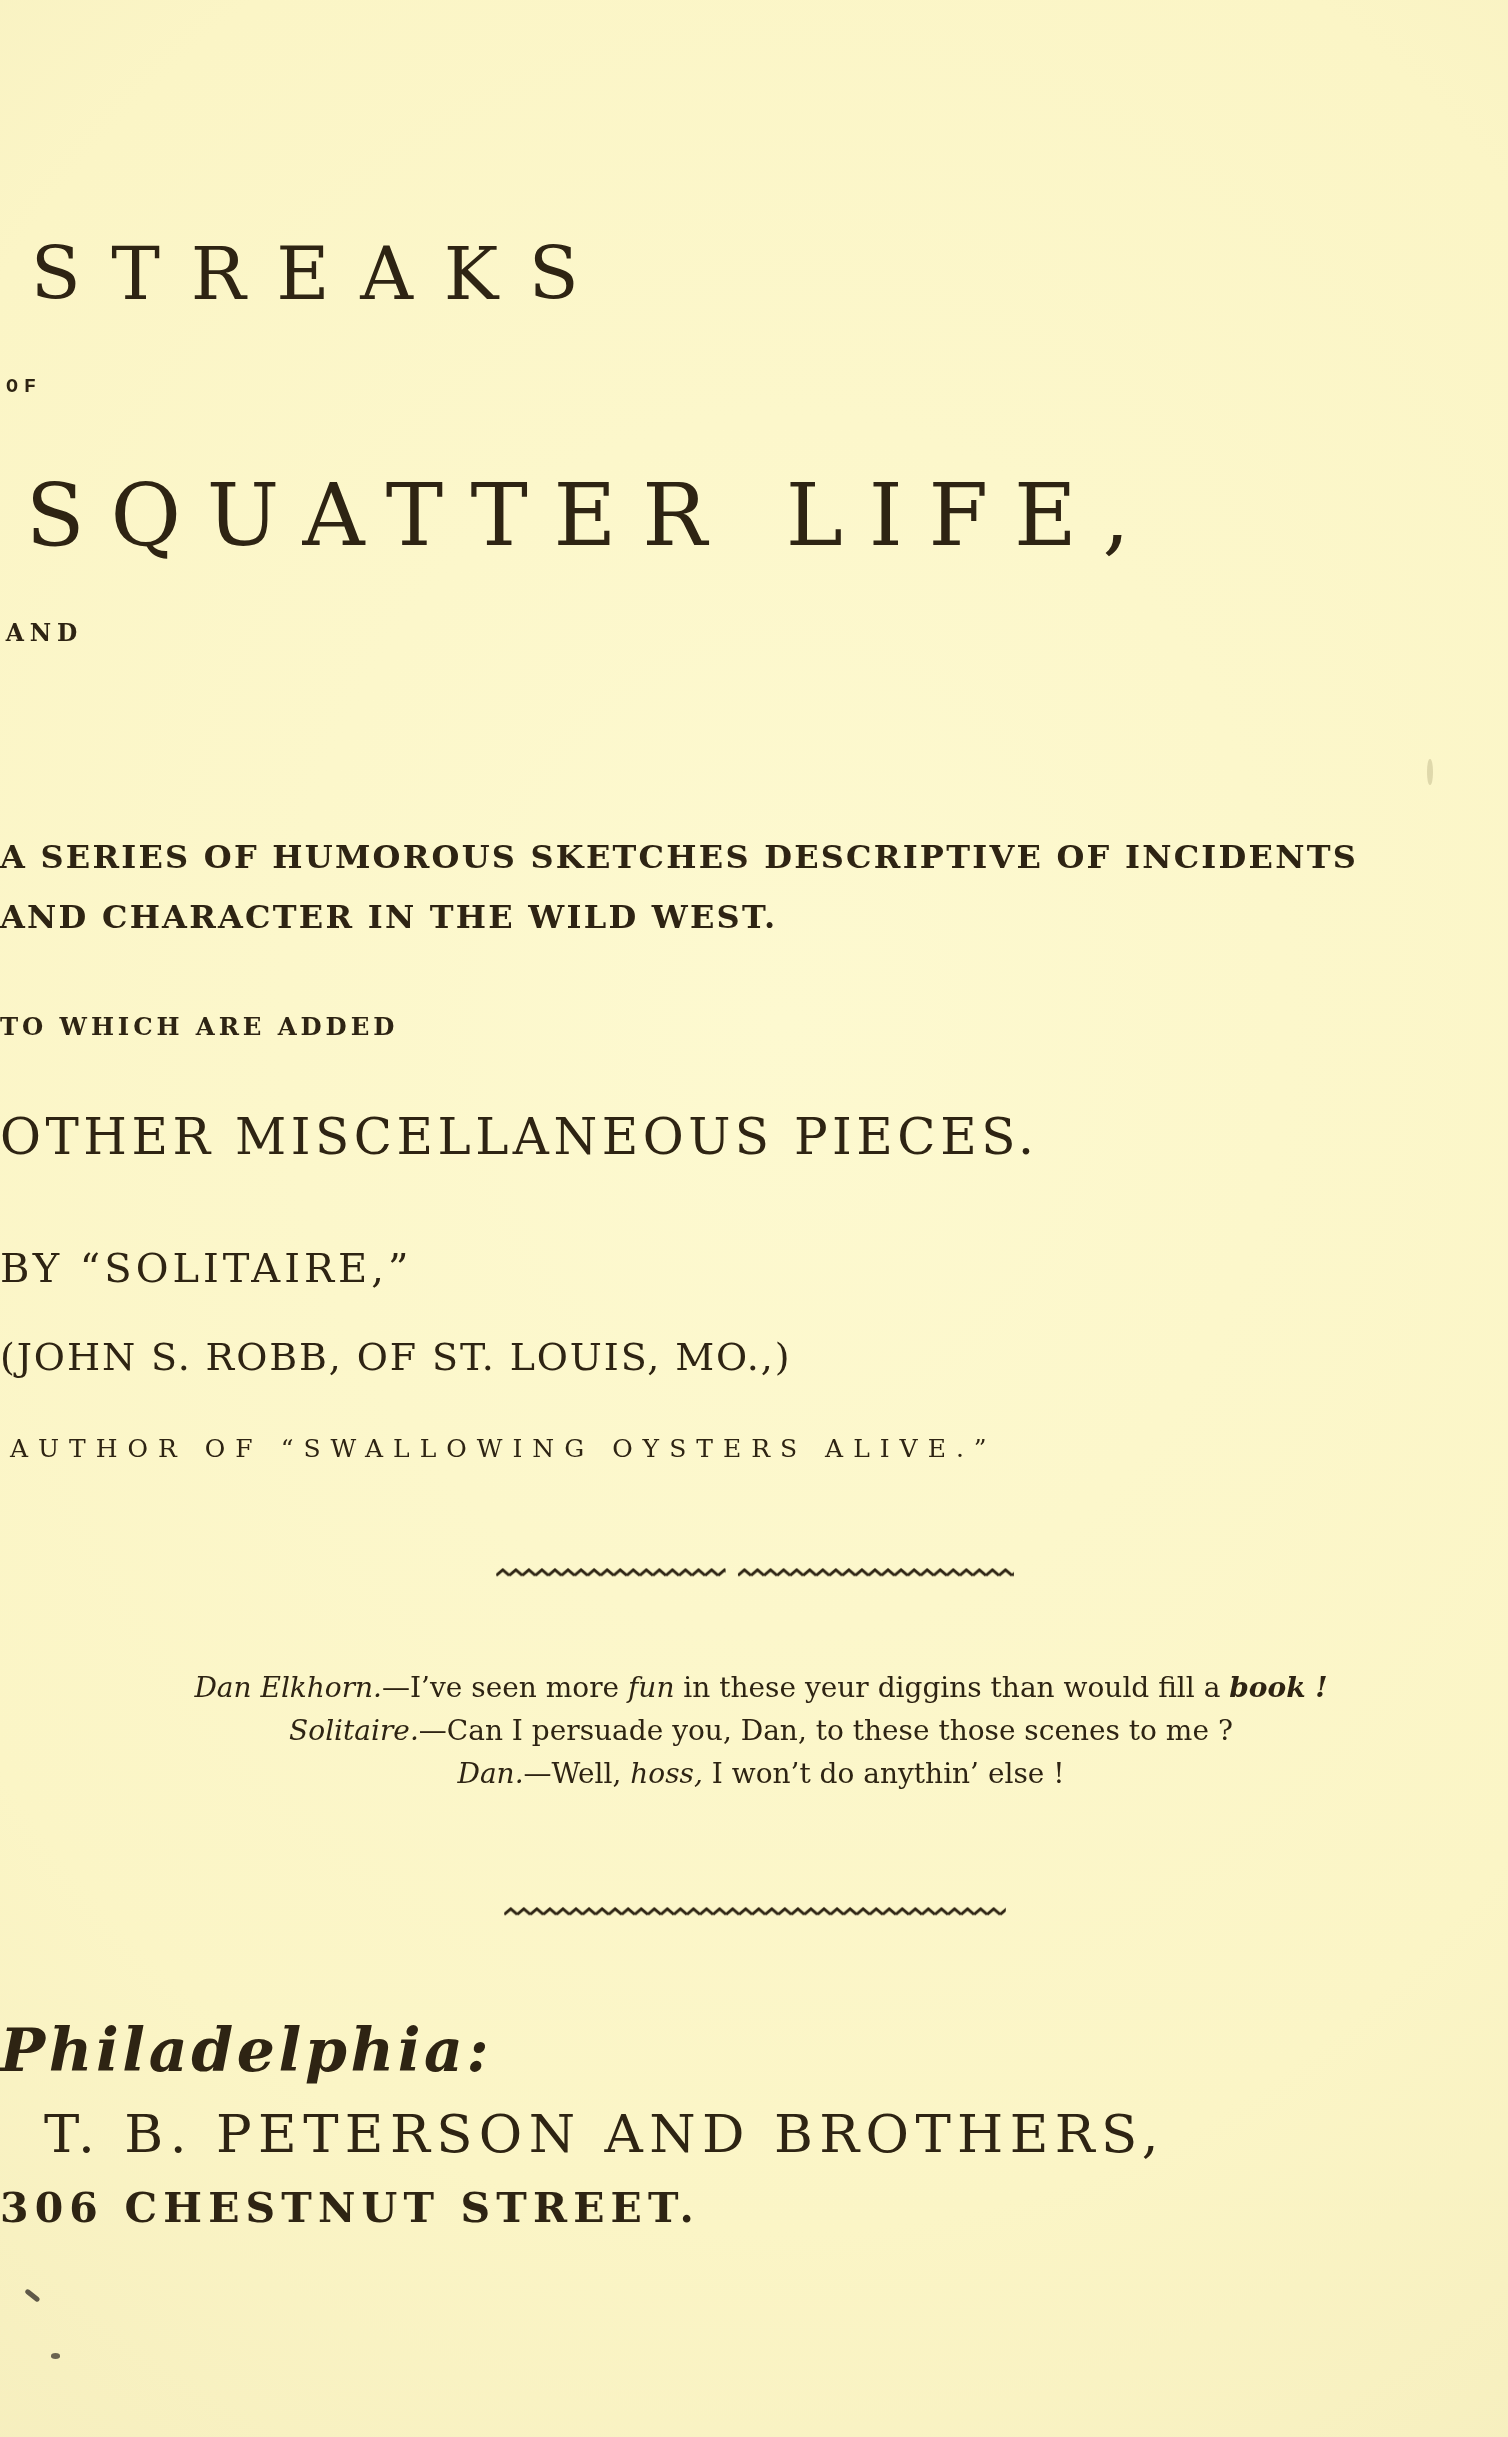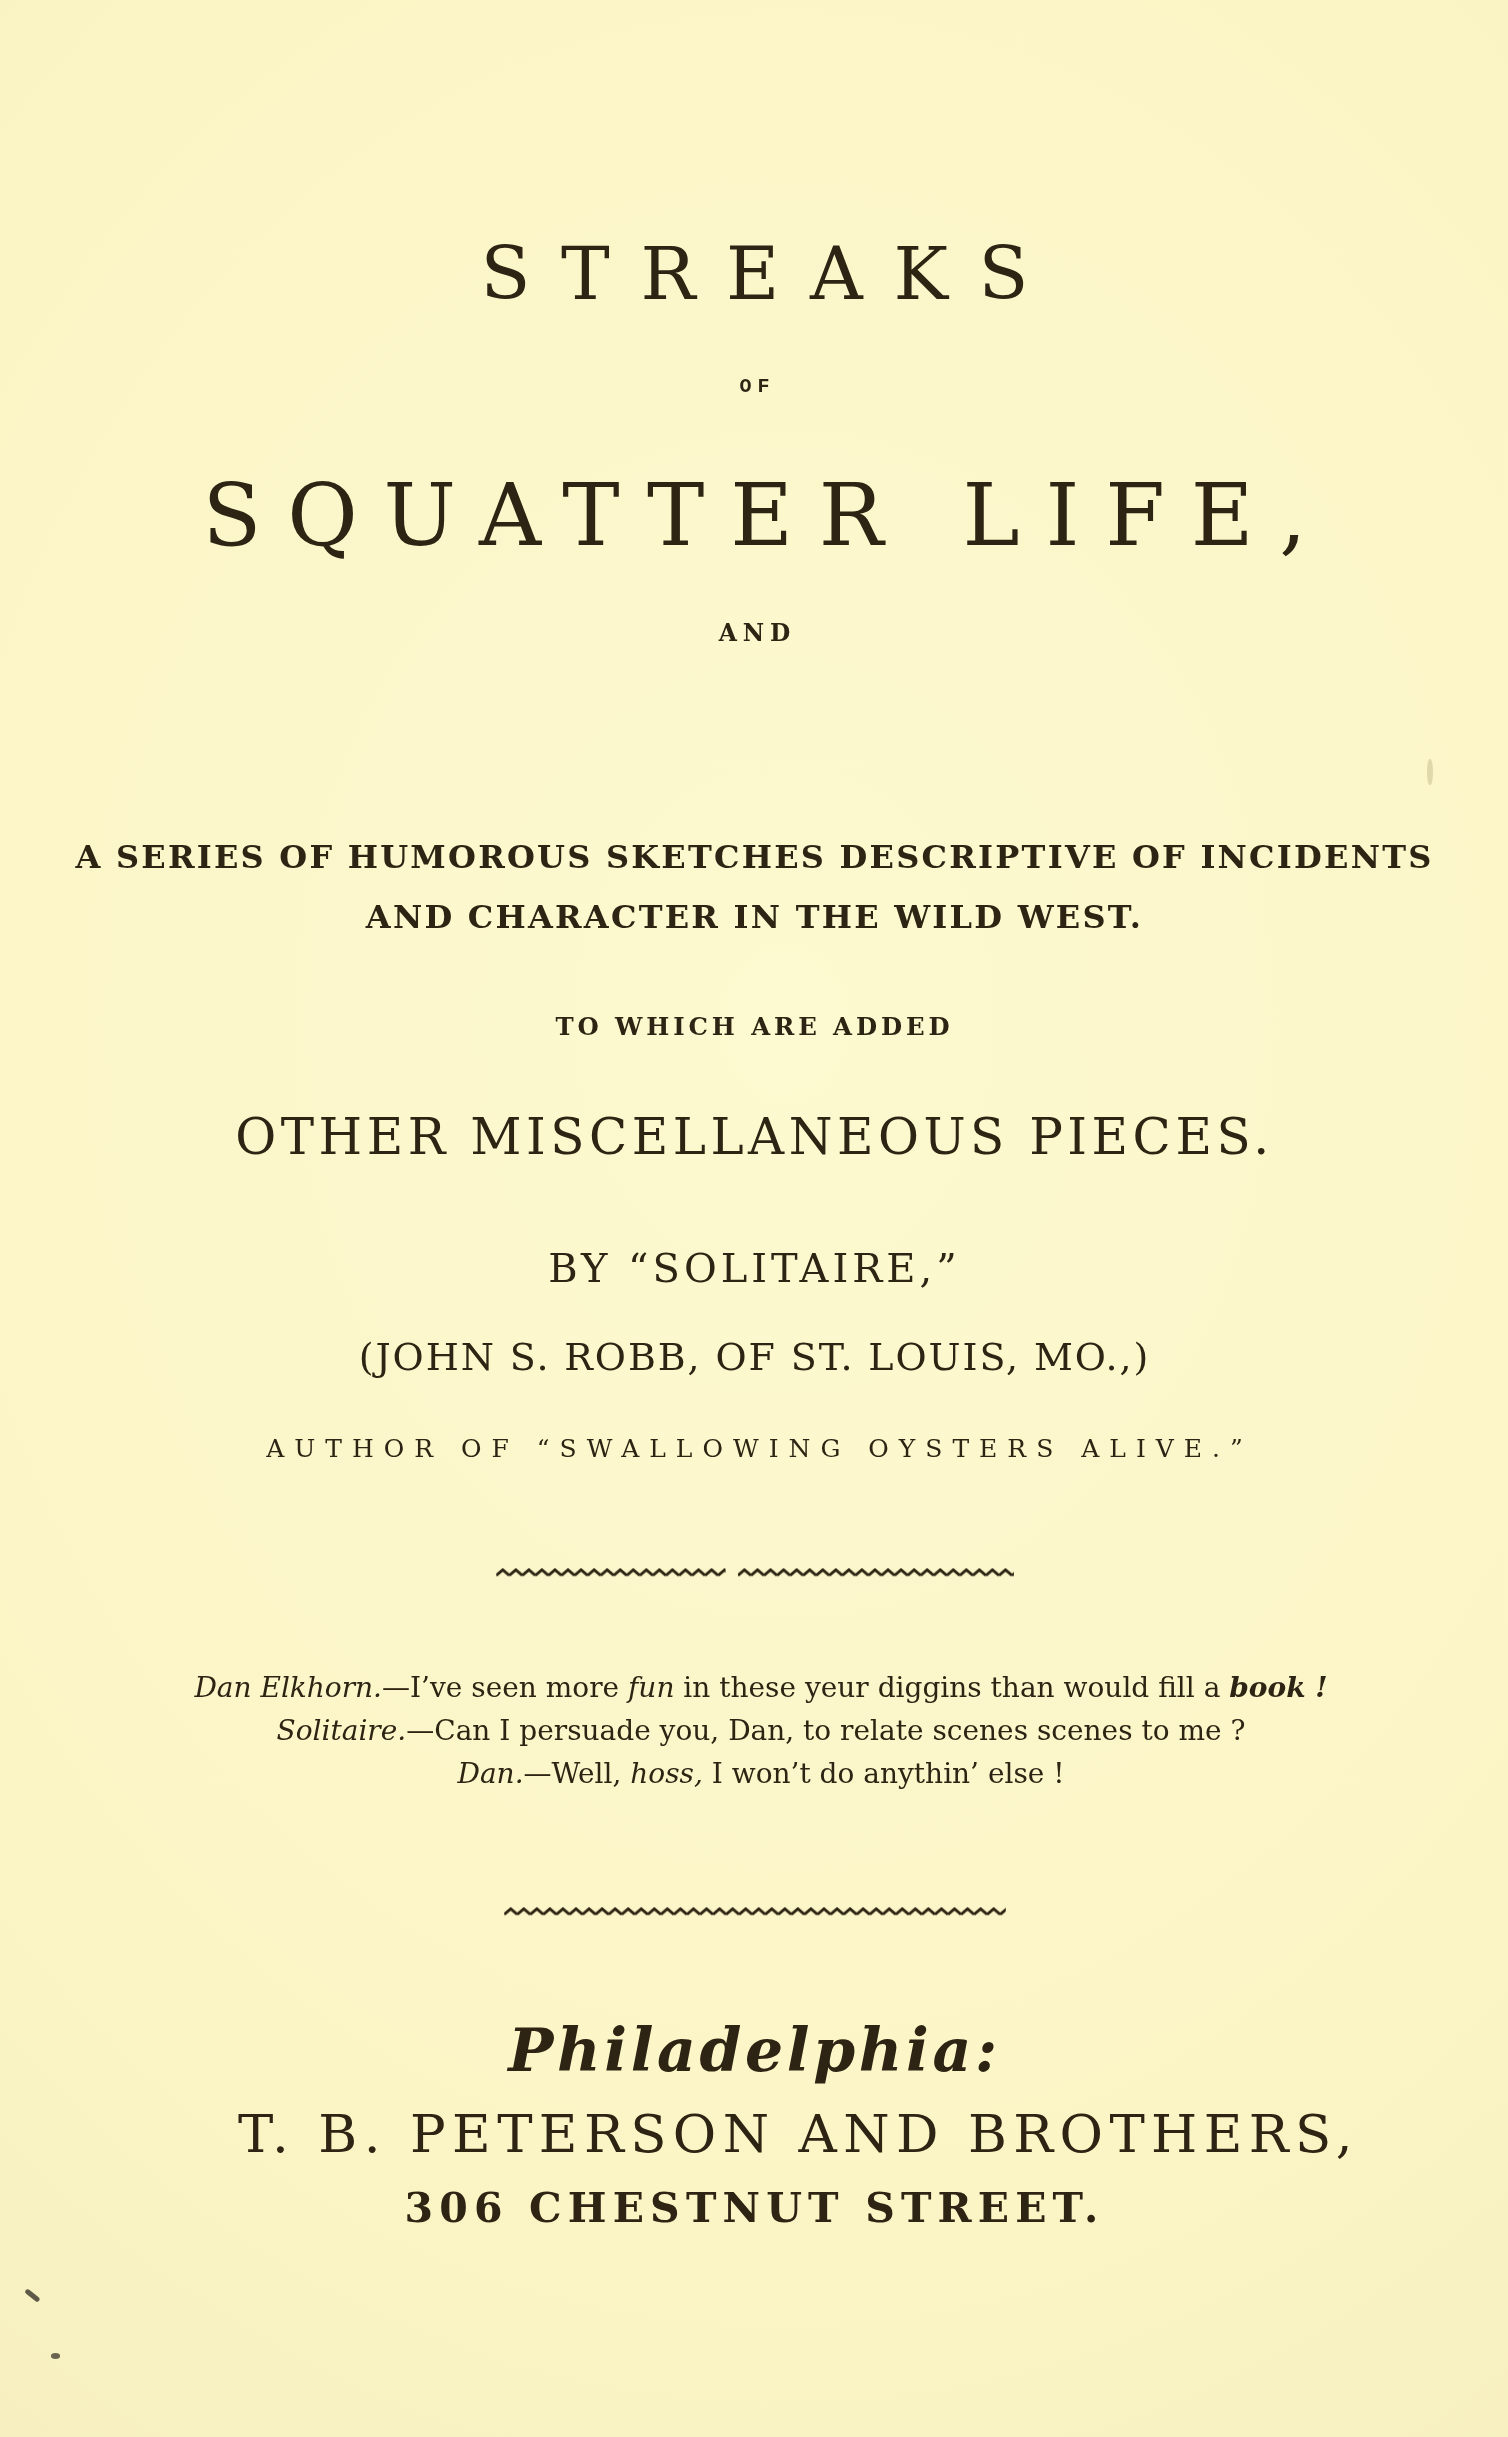--- a/index.html
+++ b/index.html
@@ -8,21 +8,21 @@
     width:1509px;height:2438px;
     margin:0 auto;
     overflow:hidden;
     font-family:"DejaVu Serif", serif;
     color:#2e2413;
     background:
       radial-gradient(ellipse 120% 90% at 52% 42%, #fdf9d0 0%, #fbf5c6 55%, #f4ecbb 88%, #ece3b0 100%);
   }
   .line{
     position:absolute;left:0;width:100%;
-    text-align:center;white-space:nowrap;
+    white-space:nowrap;
     -webkit-font-smoothing:antialiased;
   }
   .title-main   {top:231px;font-size:73px;letter-spacing:0.42em;text-indent:0.42em;}
   .conn-of      {top:375px;font-size:20px;font-weight:bold;letter-spacing:0.30em;text-indent:0.30em;font-family:Liberation Mono, monospace;}
   .title-line2  {top:465px;font-size:86px;letter-spacing:0.30em;text-indent:0.30em;}
   .conn-and     {top:619px;font-size:23.4px;font-weight:bold;letter-spacing:0.25em;text-indent:0.25em;}
   .title-line3  {top:694px;font-size:62px;letter-spacing:0.26em;text-indent:0.26em;}
   .subtitle1    {top:838px;font-size:32px;font-weight:bold;letter-spacing:0.07em;}
   .subtitle2    {top:898px;font-size:32px;font-weight:bold;letter-spacing:0.07em;}
   .added-note   {top:1012px;font-size:24.4px;font-weight:bold;letter-spacing:0.16em;}
@@ -96,21 +96,21 @@
           <pattern id="zz2" width="14" height="12" patternUnits="userSpaceOnUse">
         <path d="M0 9 L7 3 L14 9" fill="none" stroke="#2e2413" stroke-width="3"></path>
       </pattern>
         </defs>
       <rect width="296" height="12" fill="url(#zz2)"></rect>
     </svg>
   </div>
 
   <div class="epigraph">
     <p><span class="it">Dan Elkhorn.</span><span>—I’ve seen more </span><span class="it">fun</span><span> in these yeur diggins than would fill a </span><span class="bi">book !</span></p>
-    <p><span class="it">Solitaire.</span><span>—Can I persuade you, Dan, to relate scenes scenes to me ?</span></p>
+    <p><span class="it">Solitaire.</span><span>—Can I persuade you, Dan, to these those scenes to me ?</span></p>
     <p><span class="it">Dan.</span><span>—Well, </span><span class="it">hoss,</span><span> I won’t do anythin’ else !</span></p>
   </div>
 
   <div class="divider divider-2">
     <svg width="504" height="11.2" viewBox="0 0 538 12">
       <defs>
           <pattern id="zz3" width="14" height="12" patternUnits="userSpaceOnUse">
         <path d="M0 9 L7 3 L14 9" fill="none" stroke="#2e2413" stroke-width="3"></path>
       </pattern>
         </defs>

